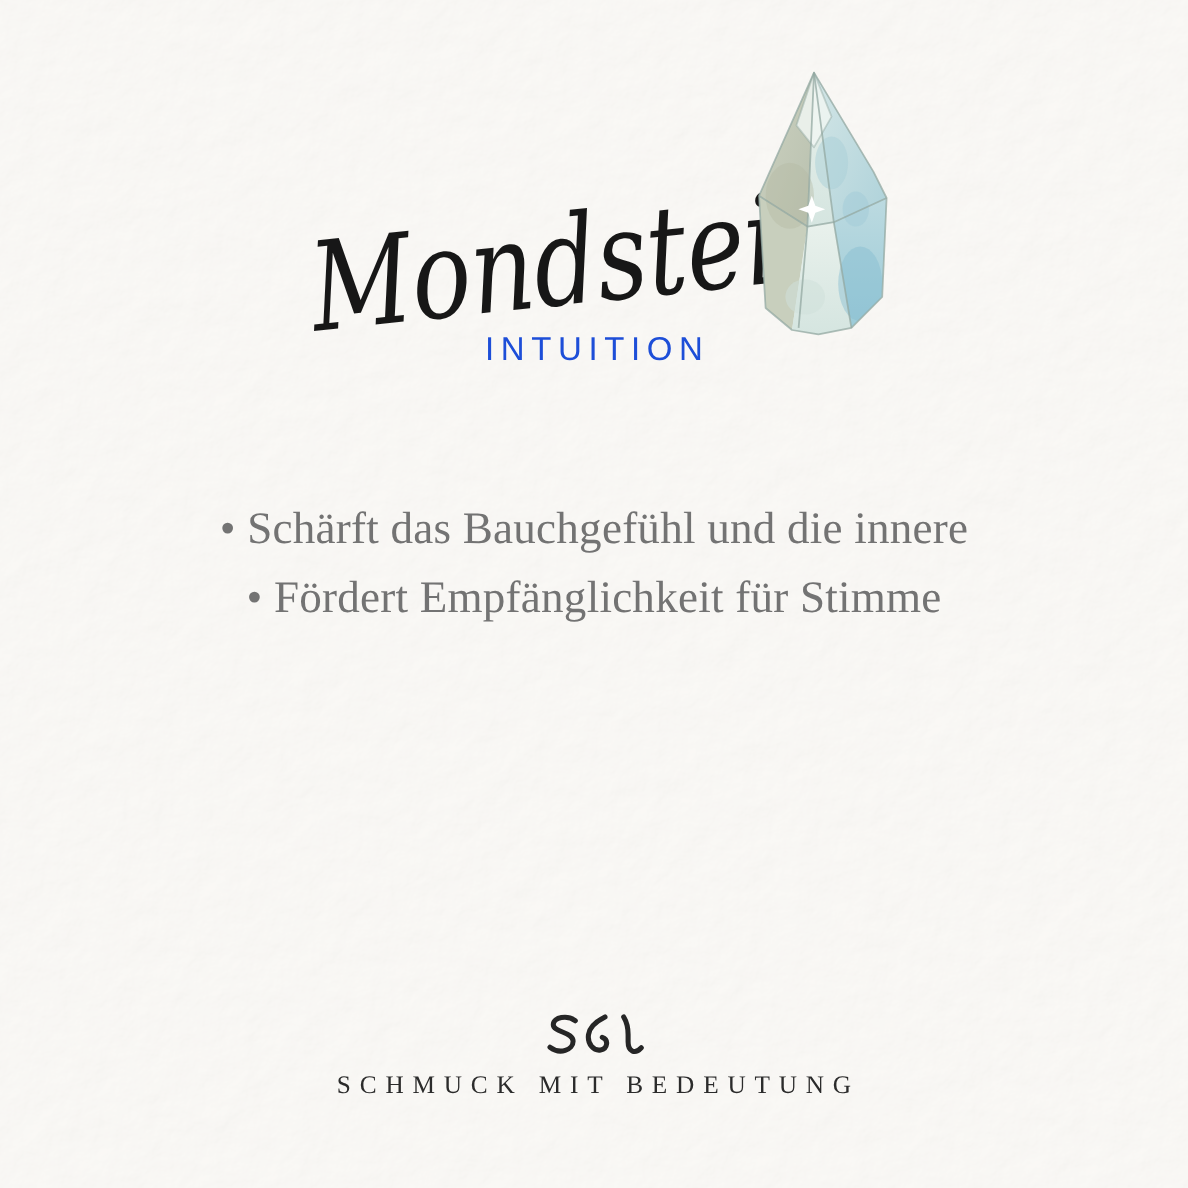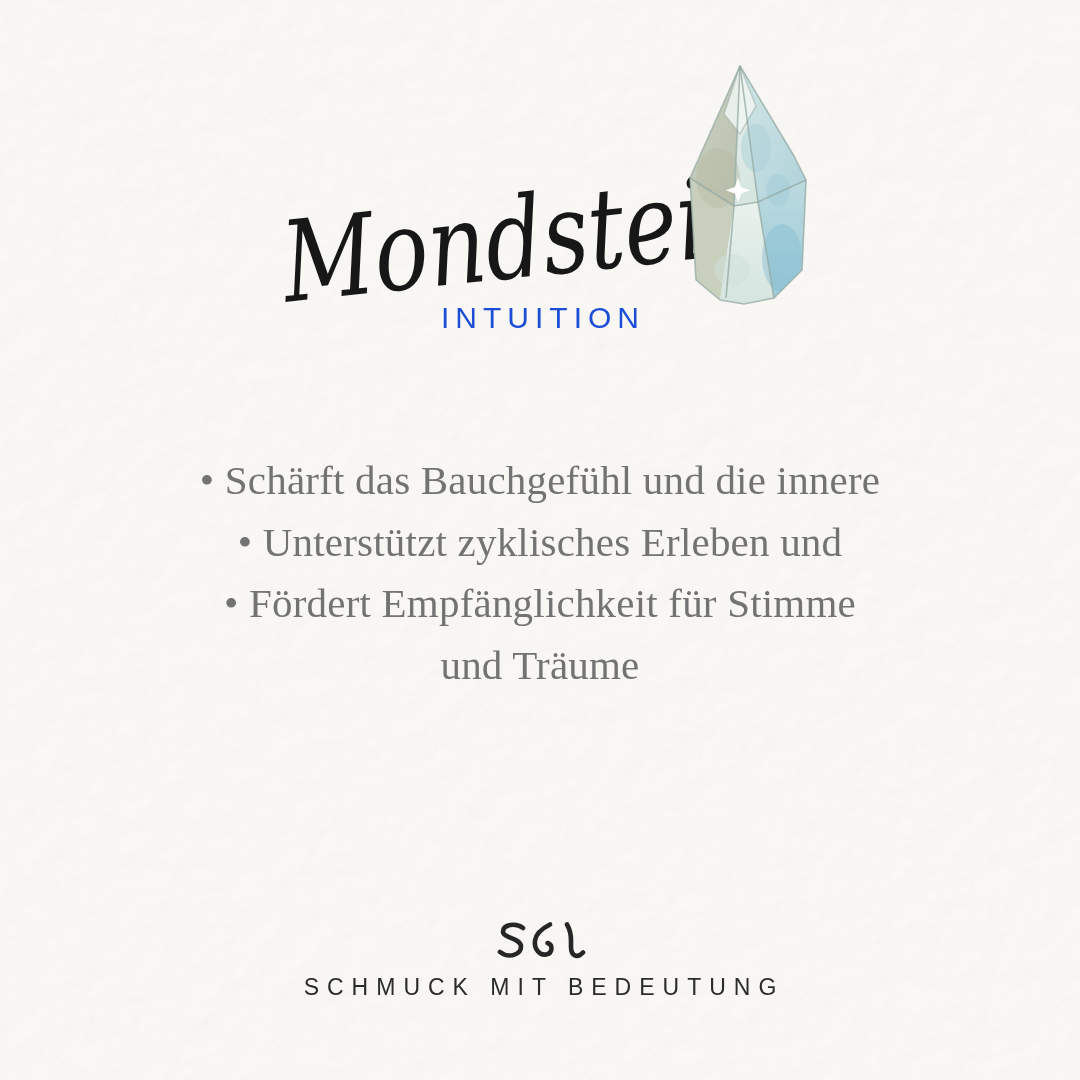--- a/index.html
+++ b/index.html
@@ -22,21 +22,21 @@
     font-size:30px;letter-spacing:6px;text-indent:6px;color:#1d4ed8;
   }
   .bullets{
     position:absolute;left:0;right:0;top:406px;text-align:center;
     font-size:41px;line-height:61.5px;color:#737373;letter-spacing:.2px;margin-top:44px;
   }
   .bullets .line{white-space:nowrap;}
   .logo{position:absolute;left:50%;top:921px;transform:translateX(-50%);width:92px;height:42px;}
   .tagline{
     position:absolute;left:0;right:0;top:974px;text-align:center;
-    font-family:Liberation Sans, sans-serif;font-size:23px;
+    font-family:Liberation Serif, serif;font-size:23px;
     letter-spacing:8px;text-indent:8px;color:#2b2b2b;
   }
 </style>
 </head>
 <body>
 
 <div class="poster">
 
   <svg class="texture" width="1080" height="1080" xmlns="http://www.w3.org/2000/svg">
     <filter id="paper">
@@ -99,23 +99,21 @@
       <path d="M80 4 L64 52 L80 72 L96 44 Z" stroke-opacity=".45"></path>
     </g>
 
     <path d="M78 116 l3.2 9 9 3.2 -9 3.2 -3.2 9 -3.2 -9 -9 -3.2 9 -3.2 Z" fill="#ffffff"></path>
   </svg>
 
   <div class="subtitle">INTUITION</div>
 
   <main class="bullets">
     <div class="line">• Schärft das Bauchgefühl und die innere</div>
-    <div class="line">• Unterstützt zyklisches Erleben und</div>
     <div class="line">• Fördert Empfänglichkeit für Stimme</div>
-    <div class="line">und Träume</div>
   </main>
 
   <svg class="logo" viewBox="0 0 92 42" xmlns="http://www.w3.org/2000/svg">
     <g fill="none" stroke="#262626" stroke-width="4.6" stroke-linecap="round">
       <path d="M29 7 C22 1.5 9 3.5 9 10.5 C9 17.5 27 17 27 25.5 C27 33.5 15 38 6 31"></path>
       <path d="M56 3.5 C49 7 42 12 41 19.5 C39.8 28.5 46 34.5 52 33.5 C58.5 32.5 59.5 24 53.5 22"></path>
       <path d="M73 3.5 C76 8.5 77 13.5 77 19.5 L77 26 C77 34.5 83 38 89 31.5"></path>
     </g>
   </svg>
 

